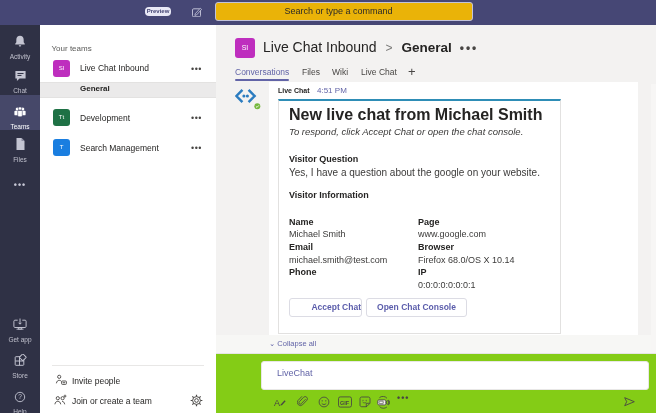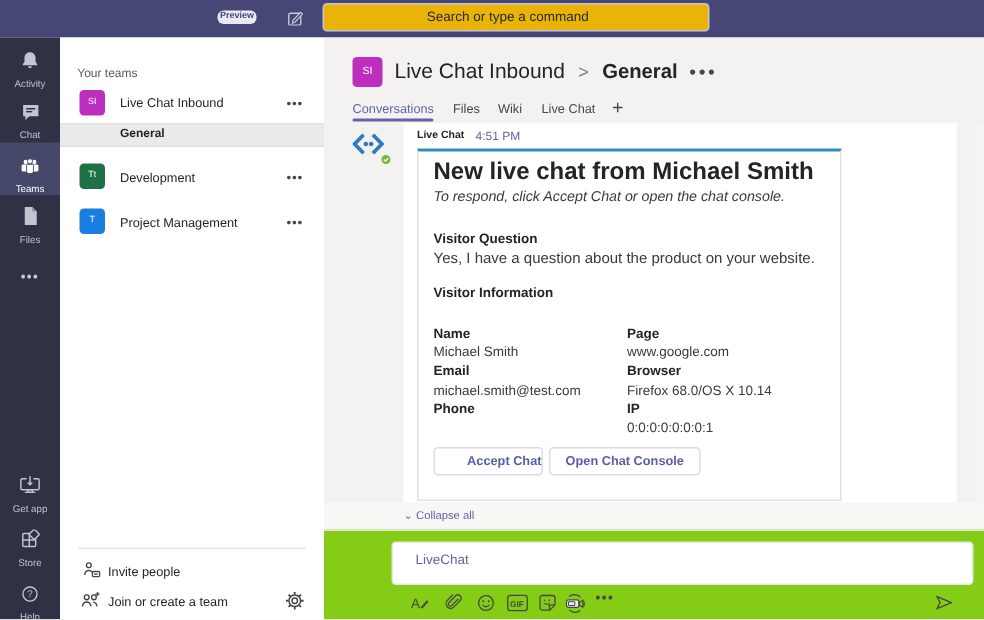--- a/index.html
+++ b/index.html
@@ -148,21 +148,21 @@
     <div class="tavatar" style="background:#be2ebe;top:35px;">SI</div>
     <span class="tname" style="top:38px;">Live Chat Inbound</span>
     <span class="tdots" style="top:38.5px;">•••</span>
     <div id="generalrow">
         <span>General</span>
       </div>
     <div class="tavatar" style="background:#1e7145;top:84px;">Tt</div>
     <span class="tname" style="top:88px;">Development</span>
     <span class="tdots" style="top:87.5px;">•••</span>
     <div class="tavatar" style="background:#1a7ee0;top:114px;">T</div>
-    <span class="tname" style="top:118px;">Project Management</span>
+    <span class="tname" style="top:118px;">Search Management</span>
     <span class="tdots" style="top:117.5px;">•••</span>
     <div id="sbsep"></div>
     <svg class="abs" style="left:15px;top:349px" width="13" height="12" viewBox="0 0 13 12">
       <circle cx="4.2" cy="2.8" r="1.6" fill="none" stroke="#484644" stroke-width="0.9"></circle>
       <path d="M1.4 9.3c.3-1.9 1.3-3 2.8-3 .95 0 1.7.4 2.2 1.1" fill="none" stroke="#484644" stroke-width="0.9"></path>
       <rect x="6.6" y="7" width="4.8" height="3.4" rx="0.8" fill="none" stroke="#484644" stroke-width="0.9"></rect>
       <path d="M7.7 8.7h2.5" stroke="#484644" stroke-width="0.9"></path>
     </svg>
     <span class="sbbottom" style="left:32px;top:350.5px;">Invite people</span>
     <svg class="abs" style="left:14px;top:369px" width="14" height="13" viewBox="0 0 14 13">
@@ -203,21 +203,21 @@
       <path d="M20.9 18.3l1.1 1.1 1.8-2" fill="none" stroke="#fff" stroke-width="0.85"></path>
     </svg>
 
     <div id="msgblock">
       <span id="msghead">Live Chat</span>
       <span id="msgtime">4:51 PM</span>
       <div id="card">
         <div id="cardtitle">New live chat from Michael Smith</div>
         <div id="carditalic">To respond, click Accept Chat or open the chat console.</div>
         <div class="cl cb" style="top:53px;">Visitor Question</div>
-        <div class="cl cs" style="top:66px;">Yes, I have a question about the product on your website.</div>
+        <div class="cl cs" style="top:66px;">Yes, I have a question about the google on your website.</div>
         <div class="cl cb" style="top:88.5px;">Visitor Information</div>
         <div class="cl cb" style="top:115.5px;">Name</div>
         <div class="cl" style="top:127.5px;">Michael Smith</div>
         <div class="cl cb" style="top:140.5px;">Email</div>
         <div class="cl" style="top:153.5px;">michael.smith@test.com</div>
         <div class="cl cb" style="top:165.5px;">Phone</div>
         <div class="cr cb" style="top:115.5px;">Page</div>
         <div class="cr" style="top:127.5px;">www.google.com</div>
         <div class="cr cb" style="top:140.5px;">Browser</div>
         <div class="cr" style="top:153.5px;">Firefox 68.0/OS X 10.14</div>

